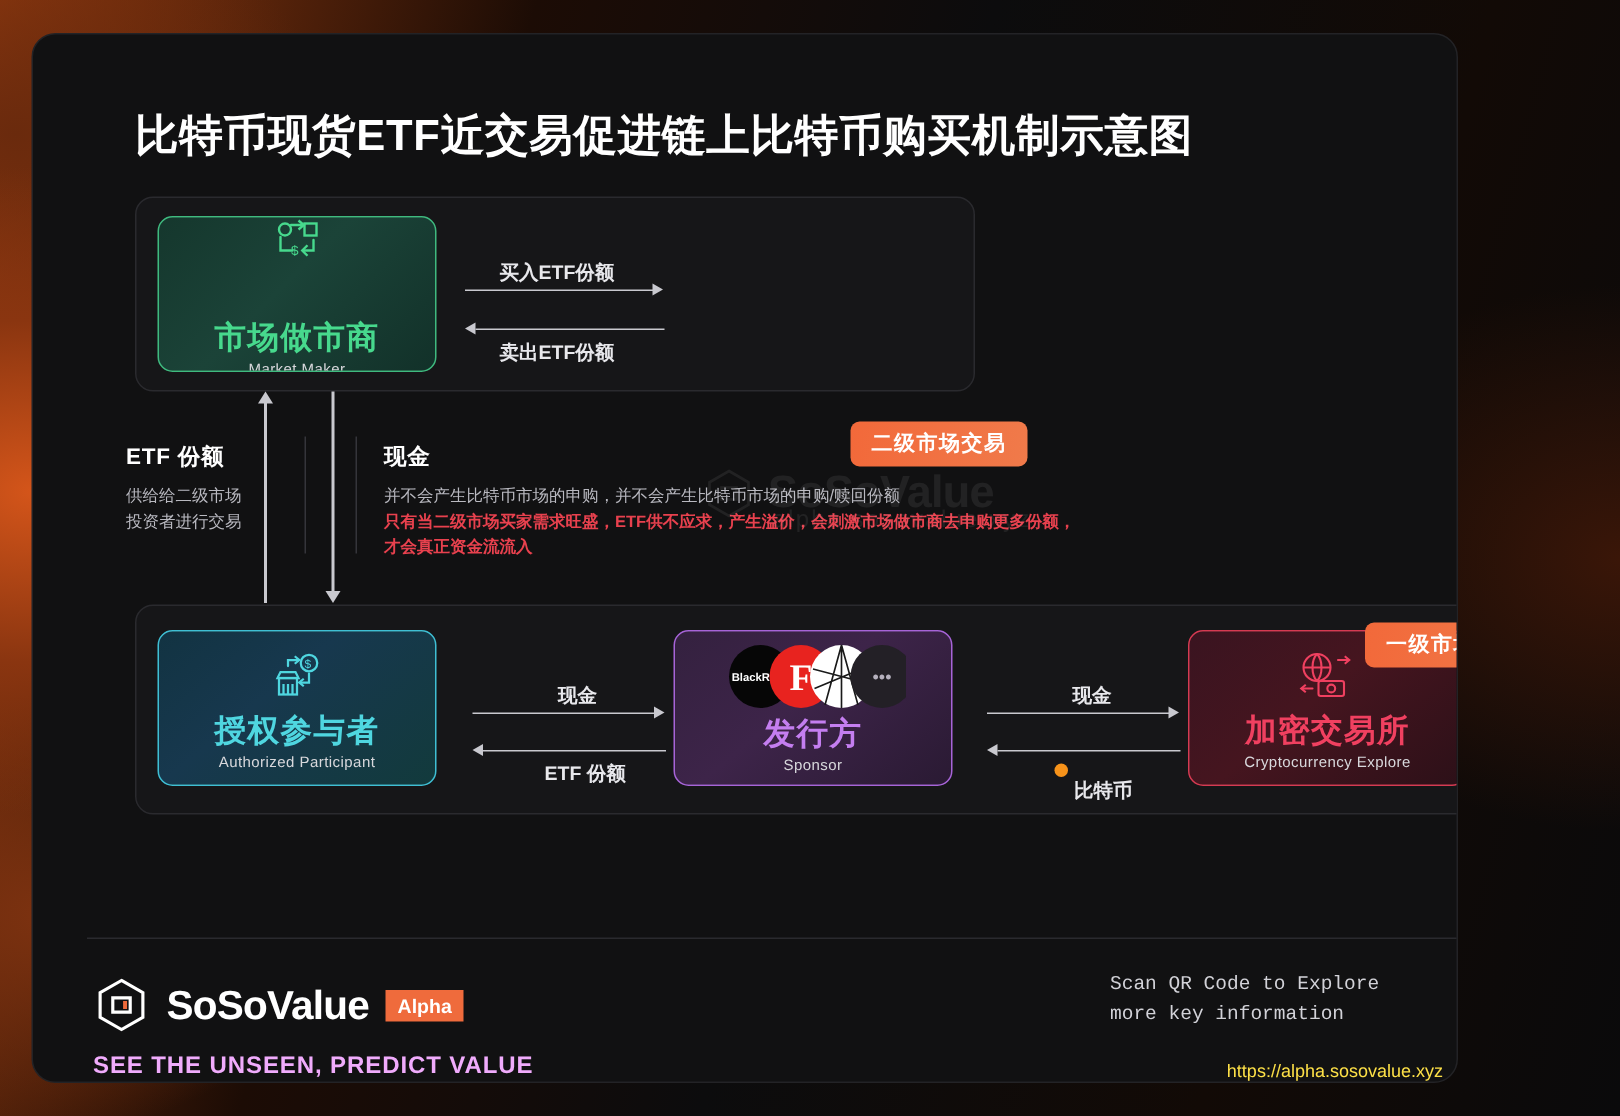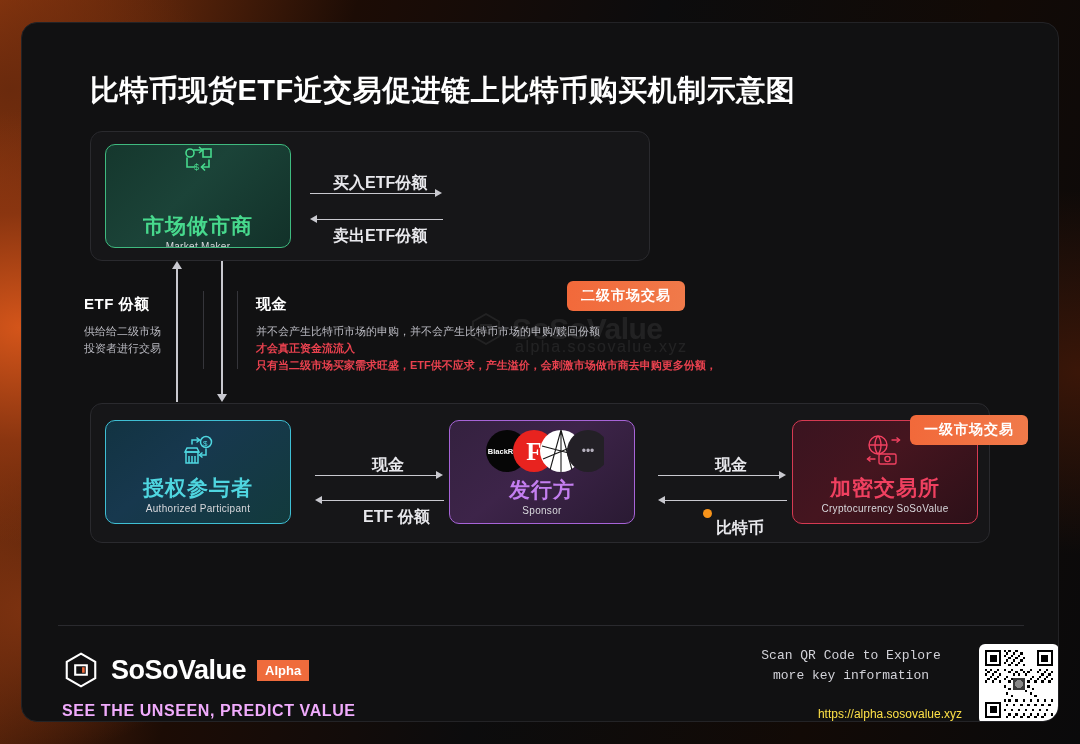--- a/index.html
+++ b/index.html
@@ -25,21 +25,21 @@
       radial-gradient(ellipse 300px 220px at 1% 12%, #6a2a0d 0%, rgba(40,16,6,0) 70%),
       radial-gradient(ellipse 260px 200px at 3% 82%, #7d3210 0%, rgba(40,16,6,0) 72%),
       radial-gradient(ellipse 340px 260px at 100% 50%, #3a1608 0%, rgba(20,10,5,0) 70%),
       linear-gradient(105deg, #90390f 0%, #1c0c05 28%, #0c0c0d 52%, #120a06 78%, #0a0a0b 100%);
   }
 
   
   .card {
     position: absolute;
     left: 21px; top: 22px;
-    width: 1038px; height: 700px;
+    width: 951px; height: 700px;
     background: #111112;
     border-radius: 16px;
     border: 1px solid #232326;
     overflow: hidden;
   }
 
   .title {
     position: absolute;
     left: 68px; top: 48px;
     font-size: 29px;
@@ -134,21 +134,21 @@
     padding: 6px 14px;
     border-radius: 6px;
     white-space: nowrap;
   }
   .badge-secondary { left: 545px; top: 258px; }
   .badge-primary   { left: 888px; top: 392px; }
 
   
   .arrow-label {
     position: absolute;
-    font-size: 16px;
+    font-size: 13px;
     font-weight: bold;
     color: #e8e8ec;
     white-space: nowrap;
   }
   .arrow-line {
     position: absolute;
     height: 1px;
     background: #c9c9cf;
   }
   .arrow-head {
@@ -220,21 +220,21 @@
   .brand-alpha {
     background: #ef6b3c; color: #ffffff; font-size: 13px; font-weight: bold;
     padding: 3px 8px; border-radius: 0;
   }
   .tagline {
     position: absolute; left: 40px; top: 679px;
     font-size: 16px; font-weight: bold; color: #f0abfc; letter-spacing: 0.6px;
   }
   .qr-text {
     position: absolute; left: 718px; top: 623px;
-    width: 222px; text-align: center;
+    width: 222px; text-align: left;
     font-family: "Liberation Mono", "DejaVu Sans Mono", monospace;
     font-size: 13px; color: #d2d2d8; line-height: 1.55;
   }
   .qr-url {
     position: absolute; left: 718px; top: 684px;
     width: 222px; text-align: right;
     font-size: 12px; color: #fde047;
   }
   .qr-box {
     position: absolute; left: 957px; top: 621px;
@@ -293,22 +293,22 @@
     <div class="anno-body">供给给二级市场</div>
     <div class="anno-body">投资者进行交易</div>
   </div>
 
   <div class="anno-divider" style="left:181px; top:268px; height:78px;"></div>
   <div class="anno-divider" style="left:215px; top:268px; height:78px;"></div>
 
   <div class="anno" style="left:234px; top:272px; width:650px;">
     <div class="anno-title">现金</div>
     <div class="anno-body">并不会产生比特币市场的申购，并不会产生比特币市场的申购/赎回份额</div>
+    <div class="anno-warn">只有当二级市场买家需求旺盛，ETF供不应求，产生溢价，会刺激市场做市商去申购更多份额，</div>
     <div class="anno-warn">才会真正资金流流入</div>
-    <div class="anno-warn">只有当二级市场买家需求旺盛，ETF供不应求，产生溢价，会刺激市场做市商去申购更多份额，</div>
   </div>
 
   <div class="watermark">
     <svg width="36" height="36" viewBox="0 0 36 36" fill="none" stroke="#ffffff" stroke-width="1.8">
       <path d="M18 3 L31 10.5 L31 25.5 L18 33 L5 25.5 L5 10.5 Z"></path>
       <path d="M13 14 L23 14 L23 22 L13 22 Z"></path>
     </svg>
     <div class="wm-text">SoSoValue</div>
     <div class="wm-url">alpha.sosovalue.xyz</div>
   </div>
@@ -359,21 +359,21 @@
         <path d="M8 13 L26 13 M17 4 C13 8 13 18 17 22 M17 4 C21 8 21 18 17 22"></path>
         <rect x="18" y="22" width="17" height="10" rx="1.5"></rect>
         <circle cx="26.5" cy="27" r="2.6"></circle>
         <path d="M31 8 L38 8" stroke-linecap="round"></path>
         <path d="M35.5 5.5 L38.5 8 L35.5 10.5" fill="none"></path>
         <path d="M14 27 L7 27" stroke-linecap="round"></path>
         <path d="M9.5 24.5 L6.5 27 L9.5 29.5" fill="none"></path>
       </svg>
     </div>
     <div class="cn">加密交易所</div>
-    <div class="en">Cryptocurrency SoSoValue</div>
+    <div class="en">Cryptocurrency Explore</div>
   </div>
 
   <div class="badge badge-primary">一级市场交易</div>
 
   <div class="arrow-label" style="left:350px; top:432px;">现金</div>
   <div class="arrow-line" style="left:293px; top:452px; width:122px;"></div>
   <div class="arrow-head head-right" style="left:414px; top:448px;"></div>
 
   <div class="arrow-line" style="left:300px; top:477px; width:122px;"></div>
   <div class="arrow-head head-left" style="left:293px; top:473px;"></div>

